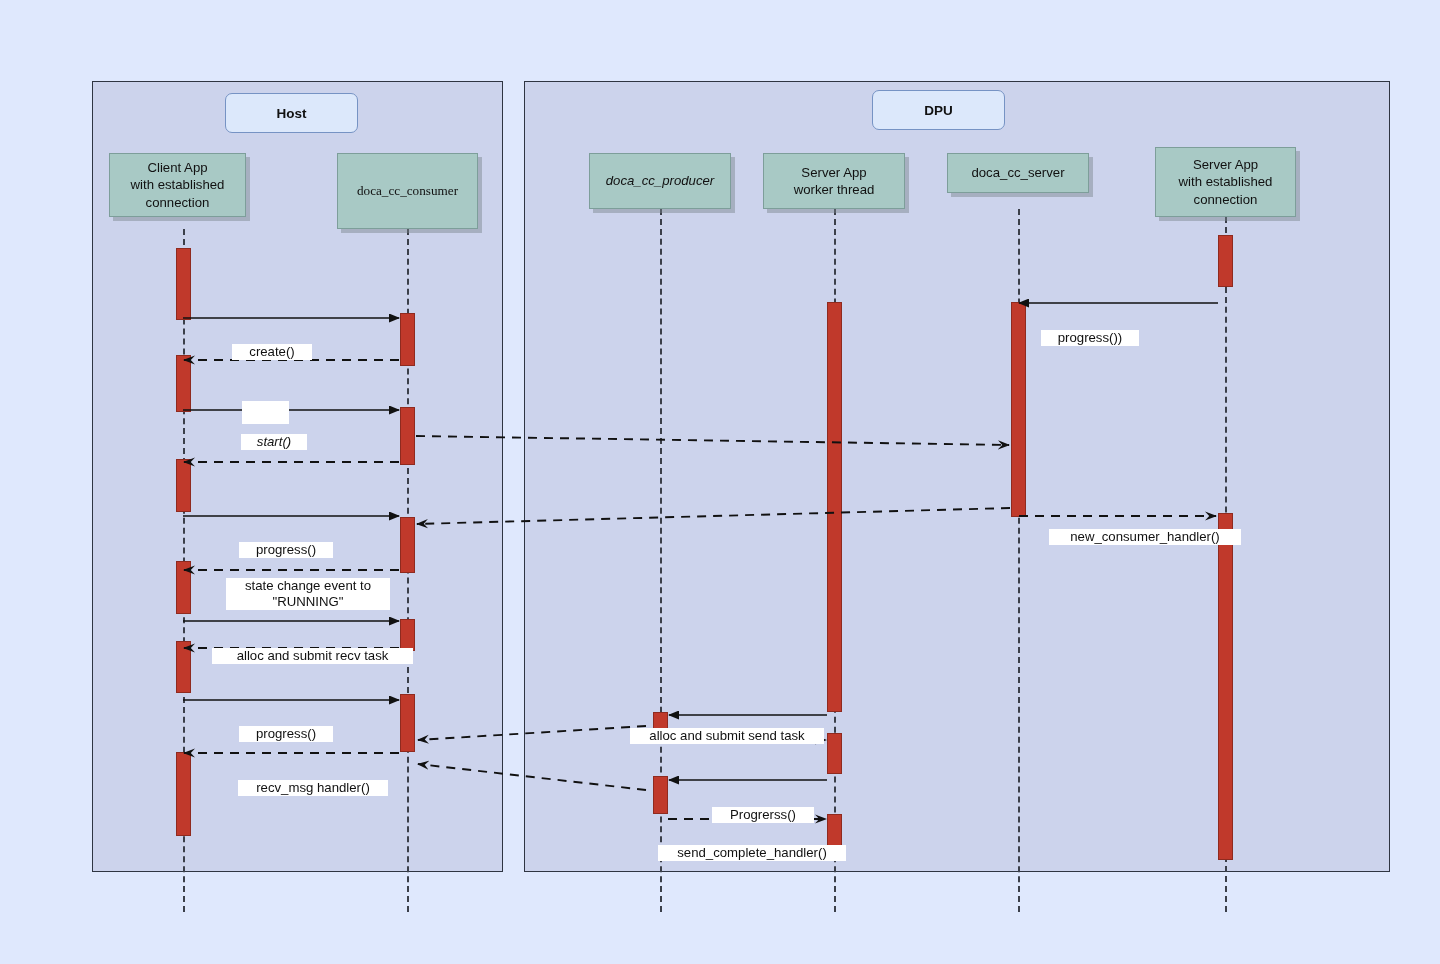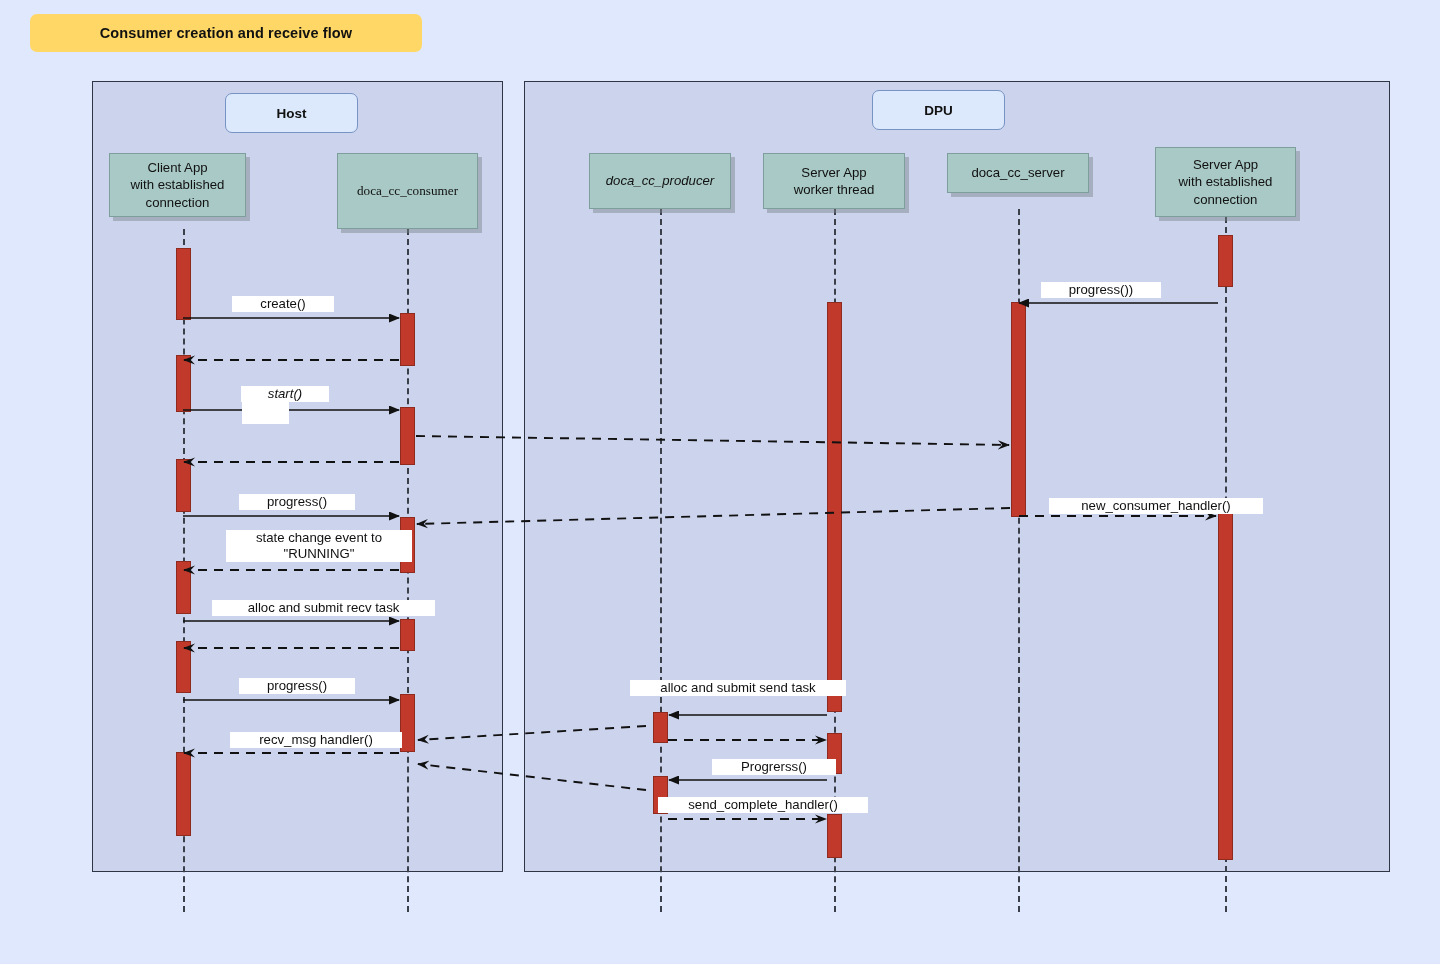--- a/index.html
+++ b/index.html
@@ -90,43 +90,43 @@
     z-index: 14;
   }
   .msg-label {
     position: absolute;
     background: #ffffff;
     font-size: 13.2px;
     color: #111;
     white-space: pre;
     text-align: center;
     line-height: 1.22;
-    padding: 0 19px;
+    padding: 0 8px;
     z-index: 30;
+    margin-top: 48px;
   }
   .white-box {
     position: absolute;
     background: #ffffff;
     z-index: 22;
   }
   svg.arrows {
     position: absolute;
     left: 0; top: 0;
     width: 1440px;
     height: 964px;
     z-index: 20;
     pointer-events: none;
   }
 </style>
 </head>
 <body>
 
 <div id="canvas">
 
-  <div class="title-badge">Consumer creation and receive flow</div>
 
   <div id="panels">
       <div class="panel" style="left: 92px; top: 81px; width: 411px; height: 791px;"></div>
       <div class="panel-label" style="left: 225px; top: 93px; width: 133px; height: 40px;">Host</div>
       <div class="panel" style="left: 524px; top: 81px; width: 866px; height: 791px;"></div>
       <div class="panel-label" style="left: 872px; top: 90px; width: 133px; height: 40px;">DPU</div>
     </div>
   <div id="actors">
       <div class="actor" style="left: 109px; top: 153px; width: 137px; height: 64px;">Client App<br>with established<br>connection</div>
       <div class="actor" style="left: 337px; top: 153px; width: 141px; height: 76px; font-family: Liberation Serif, serif;">doca_cc_consumer</div>
@@ -201,21 +201,21 @@
   <div id="whiteboxes">
       <div class="white-box" style="left: 242px; top: 401px; width: 47px; height: 23px;"></div>
     </div>
   <div id="msglabels">
       <div class="msg-label" style="left: 232px; top: 296px; width: 64px;">create()</div>
       <div class="msg-label" style="left: 241px; top: 386px; width: 50px; font-style: italic;">start()</div>
       <div class="msg-label" style="left: 239px; top: 494px; width: 78px;">progress()</div>
       <div class="msg-label" style="left: 226px; top: 530px; width: 148px;">state change event to<br>"RUNNING"</div>
       <div class="msg-label" style="left: 212px; top: 600px; width: 185px;">alloc and submit recv task</div>
       <div class="msg-label" style="left: 239px; top: 678px; width: 78px;">progress()</div>
-      <div class="msg-label" style="left: 230px; top: 732px; width: 134px;">recv_msg handler()</div>
+      <div class="msg-label" style="left: 238px; top: 732px; width: 134px;">recv_msg handler()</div>
       <div class="msg-label" style="left: 1041px; top: 282px; width: 82px;">progress())</div>
-      <div class="msg-label" style="left: 1049px; top: 498px; width: 176px;">new_consumer_handler()</div>
+      <div class="msg-label" style="left: 1049px; top: 481px; width: 176px;">new_consumer_handler()</div>
       <div class="msg-label" style="left: 630px; top: 680px; width: 178px;">alloc and submit send task</div>
       <div class="msg-label" style="left: 712px; top: 759px; width: 86px; text-align: center;">Progrerss()</div>
       <div class="msg-label" style="left: 658px; top: 797px; width: 172px;">send_complete_handler()</div>
     </div>
 
 </div>
 
 </body></html>

